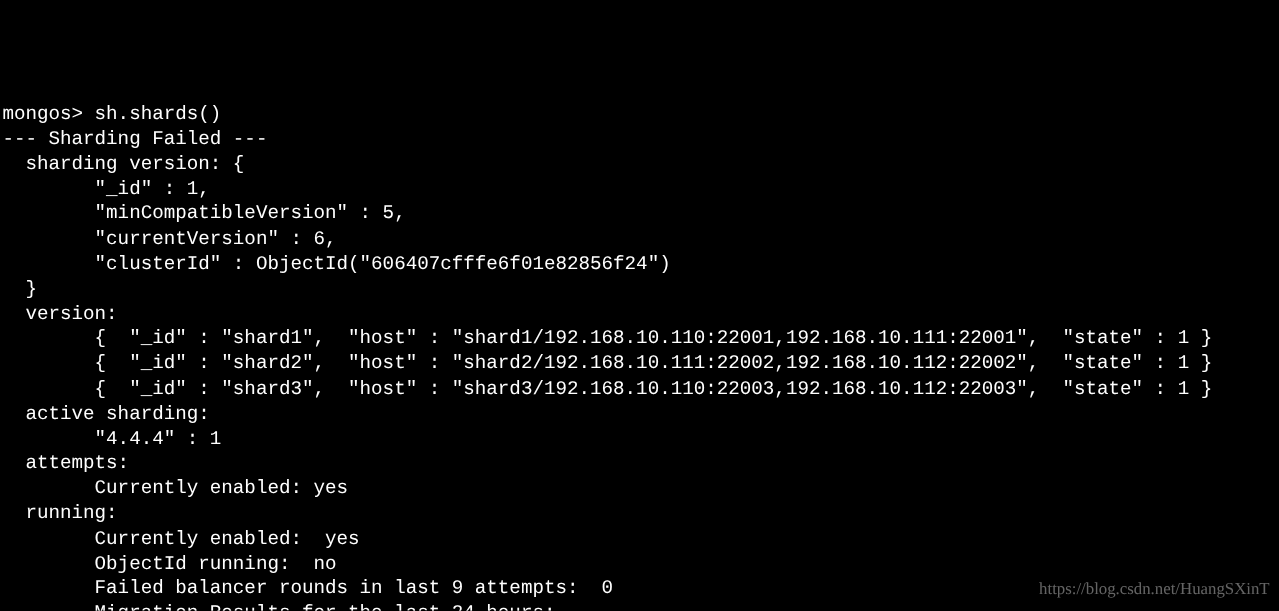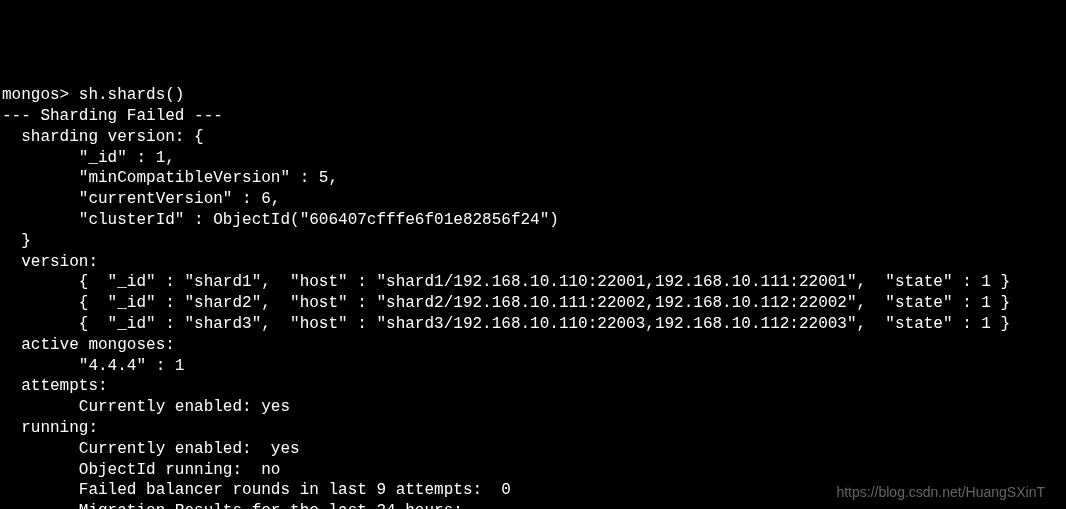--- a/index.html
+++ b/index.html
@@ -19,45 +19,45 @@
       overflow: hidden;
       position: relative;
       white-space: pre;
     }
     .terminal {
       white-space: pre;
     }
     .watermark {
       position: absolute;
       bottom: 8px;
-      right: 21px;
+      right: 8px;
       color: rgba(200, 200, 200, 0.5);
       font-size: 14px;
-      font-family: Liberation Sans, sans-serif;
+      font-family: Liberation Serif, serif;
       white-space: nowrap;
     }
   </style>
 </head>
 <body>
 
 
 
 <div class="terminal"><span>mongos&gt; </span><span>sh.shards()</span>
 <span>--- Sharding Failed ---</span>
 <span>  sharding version: {</span>
 <span>        "_id" : 1,</span>
 <span>        "minCompatibleVersion" : 5,</span>
 <span>        "currentVersion" : 6,</span>
 <span>        "clusterId" : ObjectId("606407cfffe6f01e82856f24")</span>
 <span>  }</span>
 <span>  version:</span>
 <span>        {  "_id" : "shard1",  "host" : "shard1/192.168.10.110:22001,192.168.10.111:22001",  "state" : 1 }</span>
 <span>        {  "_id" : "shard2",  "host" : "shard2/192.168.10.111:22002,192.168.10.112:22002",  "state" : 1 }</span>
 <span>        {  "_id" : "shard3",  "host" : "shard3/192.168.10.110:22003,192.168.10.112:22003",  "state" : 1 }</span>
-<span>  active mongoses:</span>
+<span>  active sharding:</span>
 <span>        "4.4.4" : 1</span>
 <span>  attempts:</span>
 <span>        Currently enabled: yes</span>
 <span>  running:</span>
 <span>        Currently enabled:  yes</span>
 <span>        ObjectId running:  no</span>
 <span>        Failed balancer rounds in last 9 attempts:  0</span>
 <span>        Migration Results for the last 24 hours:</span>
 
 

